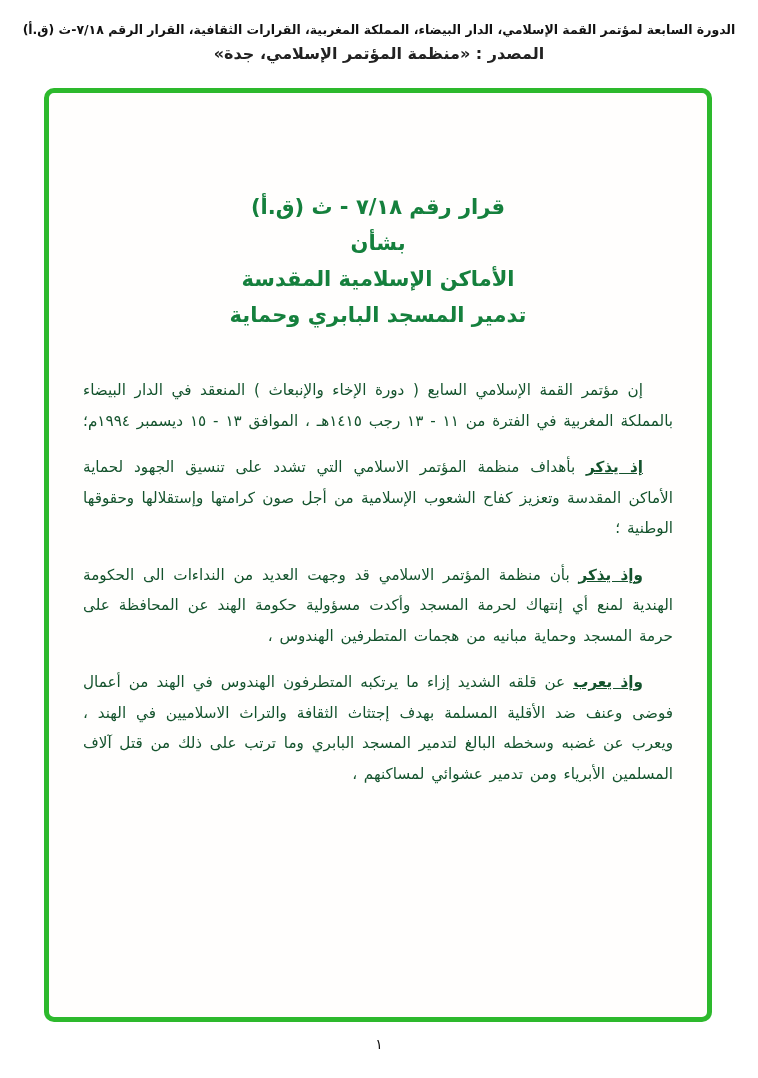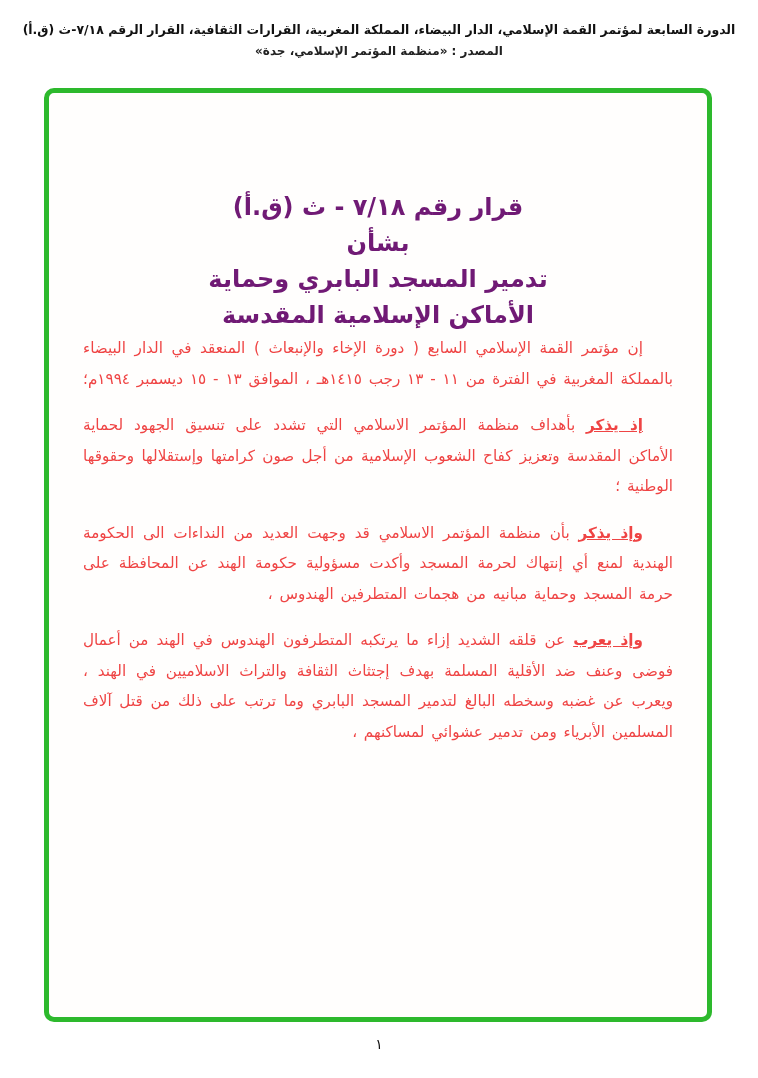--- a/index.html
+++ b/index.html
@@ -28,21 +28,21 @@
     text-align: center;
     direction: rtl;
     font-weight: bold;
   }
   .doc-header .line1 {
     font-size: 12.5px;
     letter-spacing: 0;
     color: #111;
   }
   .doc-header .line2 {
-    font-size: 12px;
+    font-size: 16px;
     margin-top: 7px;
     color: #222;
   }
   
   .green-frame {
     position: absolute;
     left: 44px;
     top: 88px;
     width: 658px;
     height: 924px;
@@ -52,32 +52,33 @@
     box-sizing: content-box;
   }
   .frame-content {
     direction: rtl;
     padding: 96px 34px 0 34px;
   }
   
   .title-block {
     text-align: center;
     font-weight: bold;
-    font-size: 24px;
+    font-size: 21px;
     line-height: 36px;
-    color: #701a75;
+    margin-bottom: 42px;
+    color: #15803d;
   }
   
   .body-text p.para {
     margin: 0 0 16px 0;
     font-size: 15.2px;
     line-height: 30.5px;
     text-align: justify;
     text-indent: 30px;
-    color: #ef4444;
+    color: #14532d;
     word-spacing: 2px;
   }
   .body-text p.para .lead {
     font-weight: bold;
     text-decoration: underline;
   }
   
   .page-number {
     position: absolute;
     left: 0;
@@ -97,22 +98,22 @@
     <div class="line1">الدورة السابعة لمؤتمر القمة الإسلامي، الدار البيضاء، المملكة المغربية، القرارات الثقافية، القرار الرقم ٧/١٨-ث (ق.أ)</div>
     <div class="line2">المصدر : «منظمة المؤتمر الإسلامي، جدة»</div>
   </div>
 
   <div class="green-frame" style="border-color: rgb(45, 185, 45);">
     <div class="frame-content">
 
       <div class="title-block">
         <div>قرار رقم ٧/١٨ - ث (ق.أ)</div>
         <div>بشأن</div>
+        <div>الأماكن الإسلامية المقدسة</div>
         <div>تدمير المسجد البابري وحماية</div>
-        <div>الأماكن الإسلامية المقدسة</div>
       </div>
 
       <div class="body-text">
         <p class="para">
           <span class="lead"></span><span>إن مؤتمر القمة الإسلامي السابع ( دورة الإخاء والإنبعاث ) المنعقد في الدار البيضاء بالمملكة المغربية في الفترة من ١١ - ١٣ رجب ١٤١٥هـ ، الموافق ١٣ - ١٥ ديسمبر ١٩٩٤م؛</span>
         </p>
         <p class="para">
           <span class="lead">إذ يذكر</span><span> بأهداف منظمة المؤتمر الاسلامي التي تشدد على تنسيق الجهود لحماية الأماكن المقدسة وتعزيز كفاح الشعوب الإسلامية من أجل صون كرامتها وإستقلالها وحقوقها الوطنية ؛</span>
         </p>
         <p class="para">

